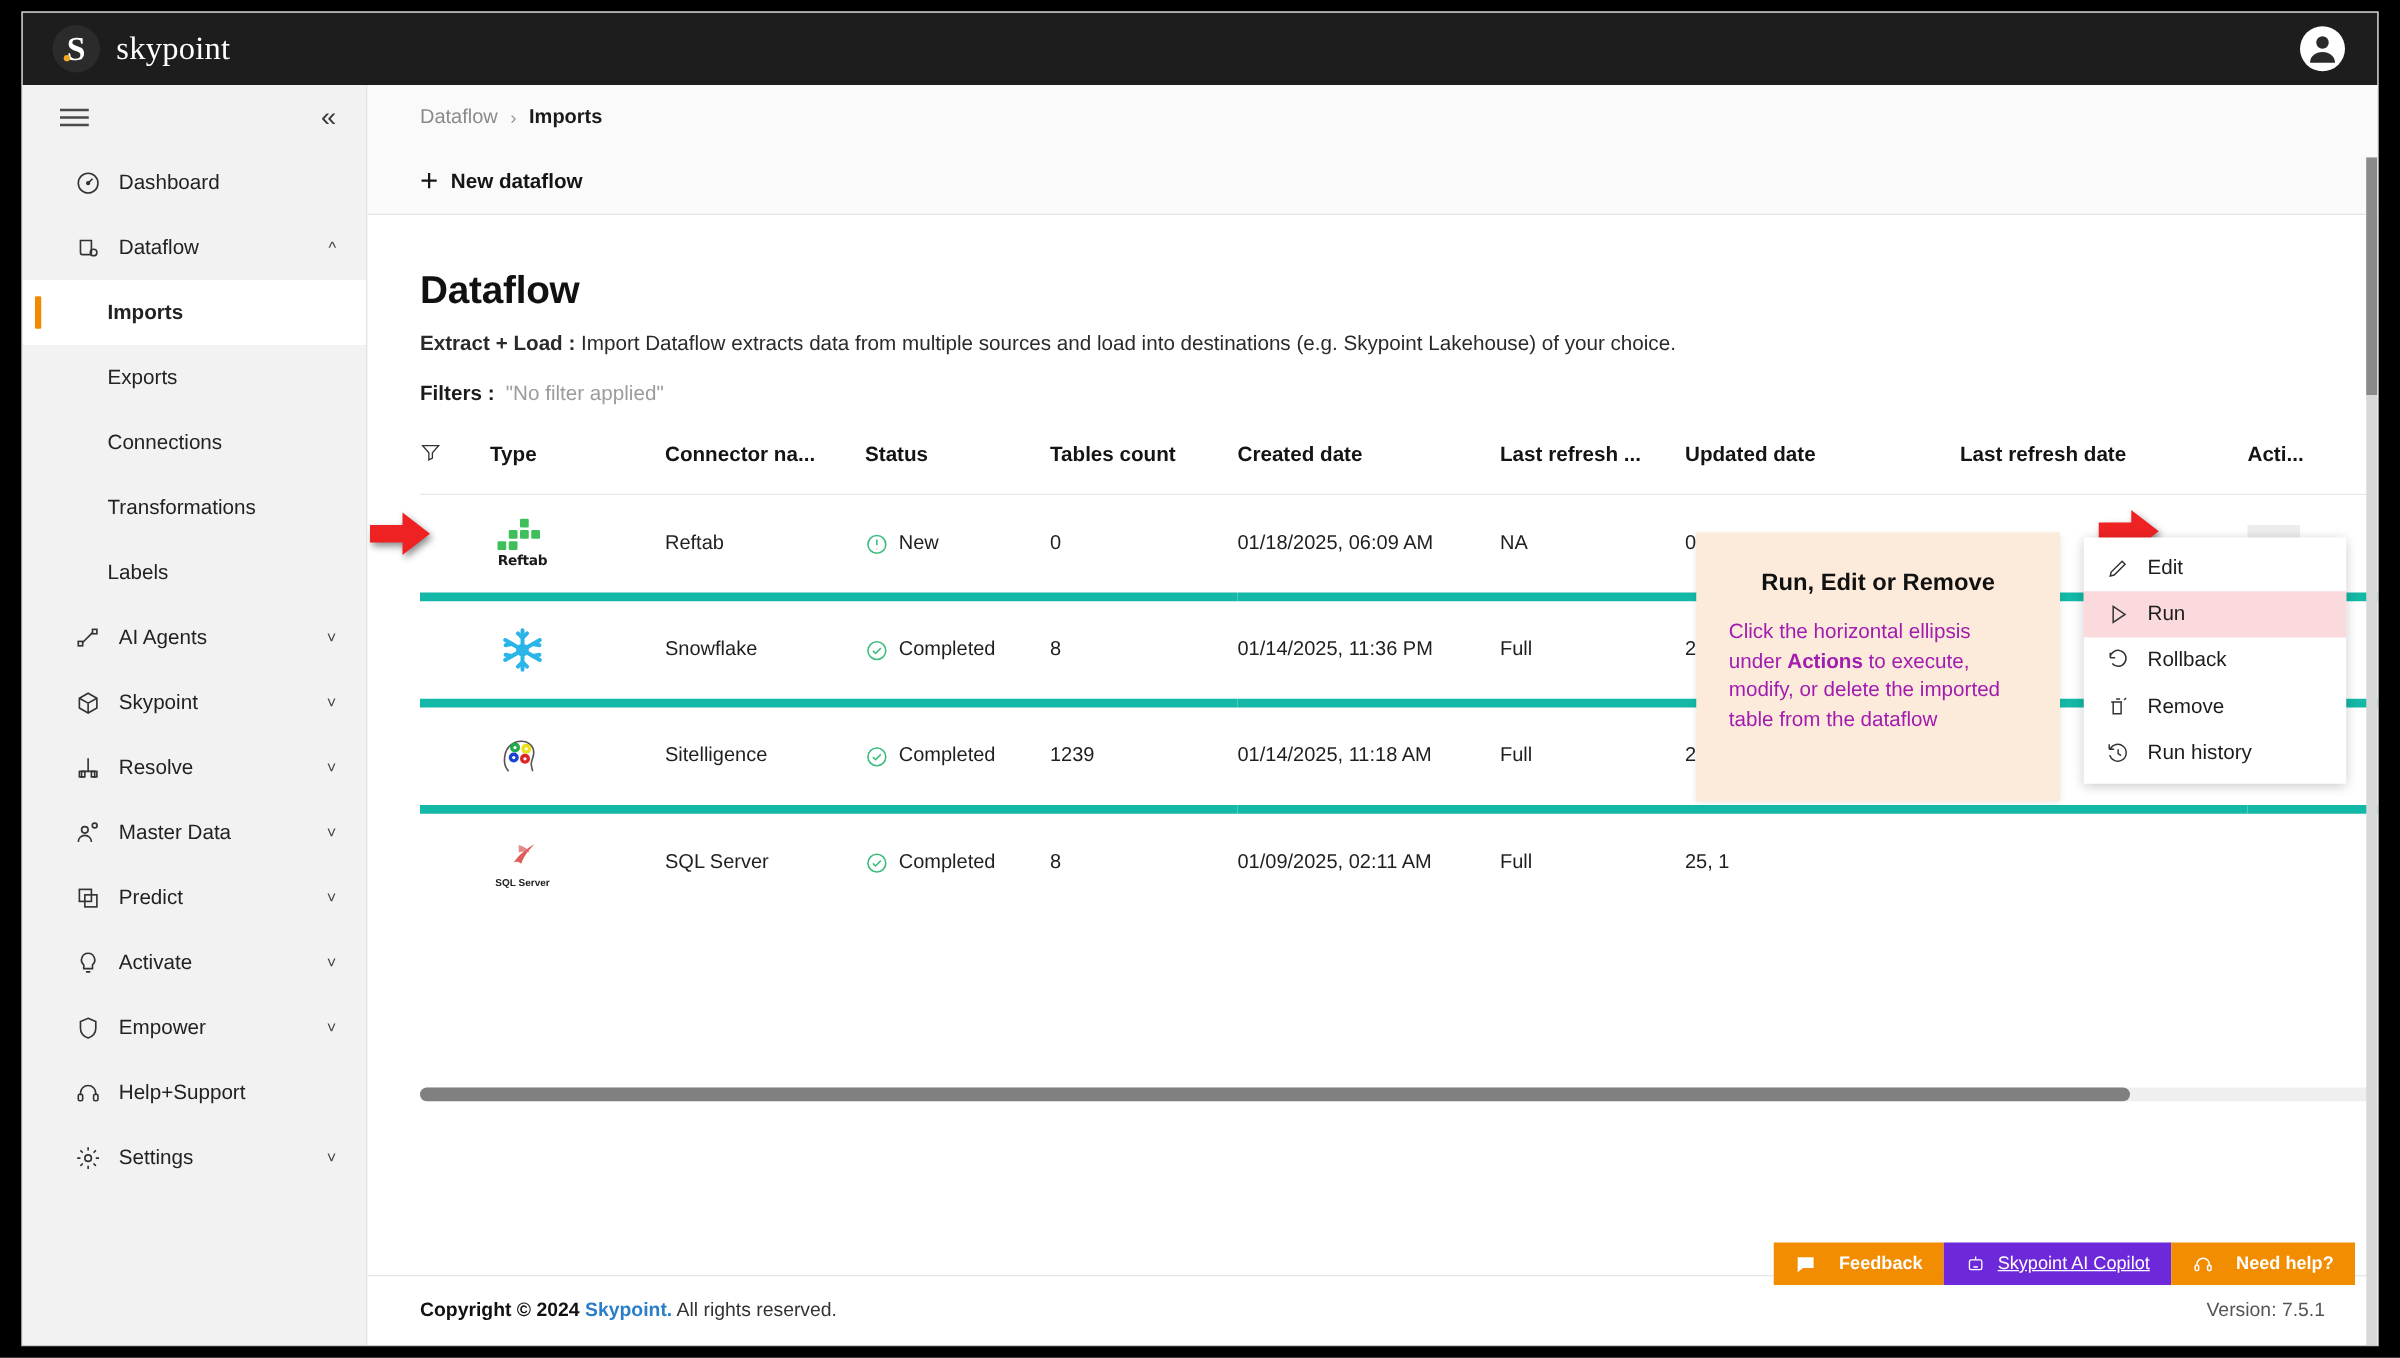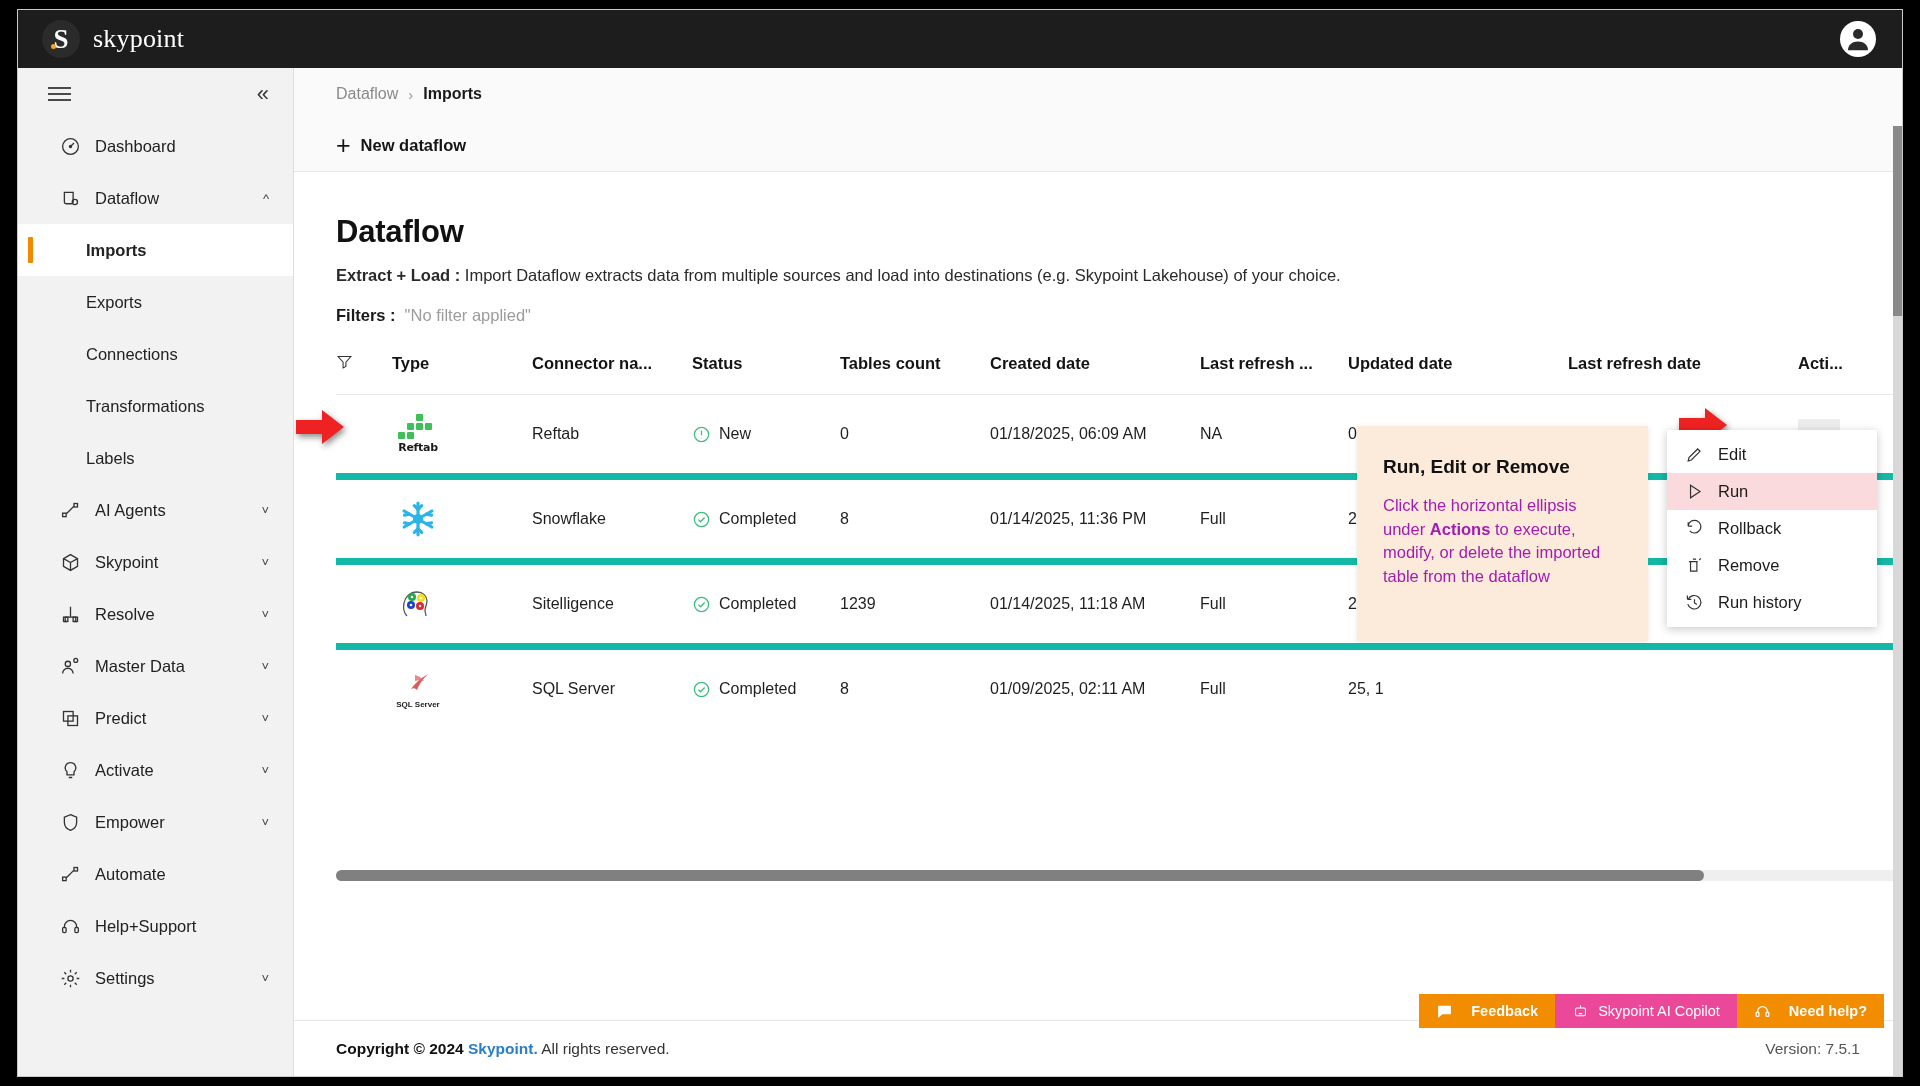--- a/index.html
+++ b/index.html
@@ -201,21 +201,21 @@
   
   .callout {
     position: absolute; left: 1063px; top: 358px;
     width: 291px; height: 215px;
     background: #fcebda; z-index: 40;
     padding: 30px 26px 0 26px;
     box-shadow: 0 1px 5px rgba(0,0,0,.10);
   }
   .callout h4 {
     font-size: 19px; font-weight: 700; color: #111;
-    text-align: left; margin-bottom: 16px;
+    text-align: center; margin-bottom: 16px;
   }
   .callout p { font-size: 16.5px; color: #a21caf; line-height: 1.43; }
   .callout p b { font-weight: 700; }
 
   
   .dropdown {
     position: absolute; left: 1373px; top: 362px;
     width: 210px; background: #fff; z-index: 45;
     box-shadow: 0 2px 9px rgba(0,0,0,.22);
     padding: 6px 0;
@@ -232,21 +232,21 @@
   .botbtns {
     position: absolute; right: 18px; bottom: 48px;
     display: flex; height: 34px; z-index: 20;
   }
   .botbtn {
     display: flex; align-items: center; gap: 9px;
     padding: 0 17px; font-size: 14.5px; color: #fff;
     cursor: pointer; white-space: nowrap;
   }
   .botbtn.orange { background: #f28c00; font-weight: 700; gap: 18px; }
-  .botbtn.black  { background: #ec4899; }
+  .botbtn.black  { background: #6d28d9; text-decoration: underline; }
   .botbtn svg { width: 17px; height: 17px; }
 
   
   .footer {
     position: absolute; left: 0; bottom: 0; right: 0; height: 56px;
     background: #fff; border-top: 1px solid #e6e6e6;
     display: flex; align-items: center; justify-content: space-between;
     padding: 0 42px;
     font-size: 15.5px; color: #333;
   }
@@ -401,30 +401,20 @@
     <div class="nav-item">
       <span class="ico">
         <svg viewBox="0 0 24 24" fill="none" stroke="#333" stroke-width="1.5">
             <path d="M12 3l7 3v6c0 4.5-3 7.5-7 9-4-1.5-7-4.5-7-9V6z"></path>
           </svg>
       </span>
       <span>Empower</span>
       <span class="chev">˅</span>
     </div>
 
-    <div class="nav-item">
-      <span class="ico">
-        <svg viewBox="0 0 24 24" fill="none" stroke="#333" stroke-width="1.5">
-            <rect x="3" y="15" width="4" height="4"></rect>
-            <rect x="16" y="4" width="4" height="4"></rect>
-            <path d="M7 16L16 7"></path>
-          </svg>
-      </span>
-      <span>Automate</span>
-    </div>
 
     <div class="nav-item">
       <span class="ico">
         <svg viewBox="0 0 24 24" fill="none" stroke="#333" stroke-width="1.5">
             <path d="M5 14v-2a7 7 0 0 1 14 0v2"></path>
             <rect x="3" y="13" width="4" height="6" rx="1.5"></rect>
             <rect x="17" y="13" width="4" height="6" rx="1.5"></rect>
           </svg>
       </span>
       <span>Help+Support</span>

